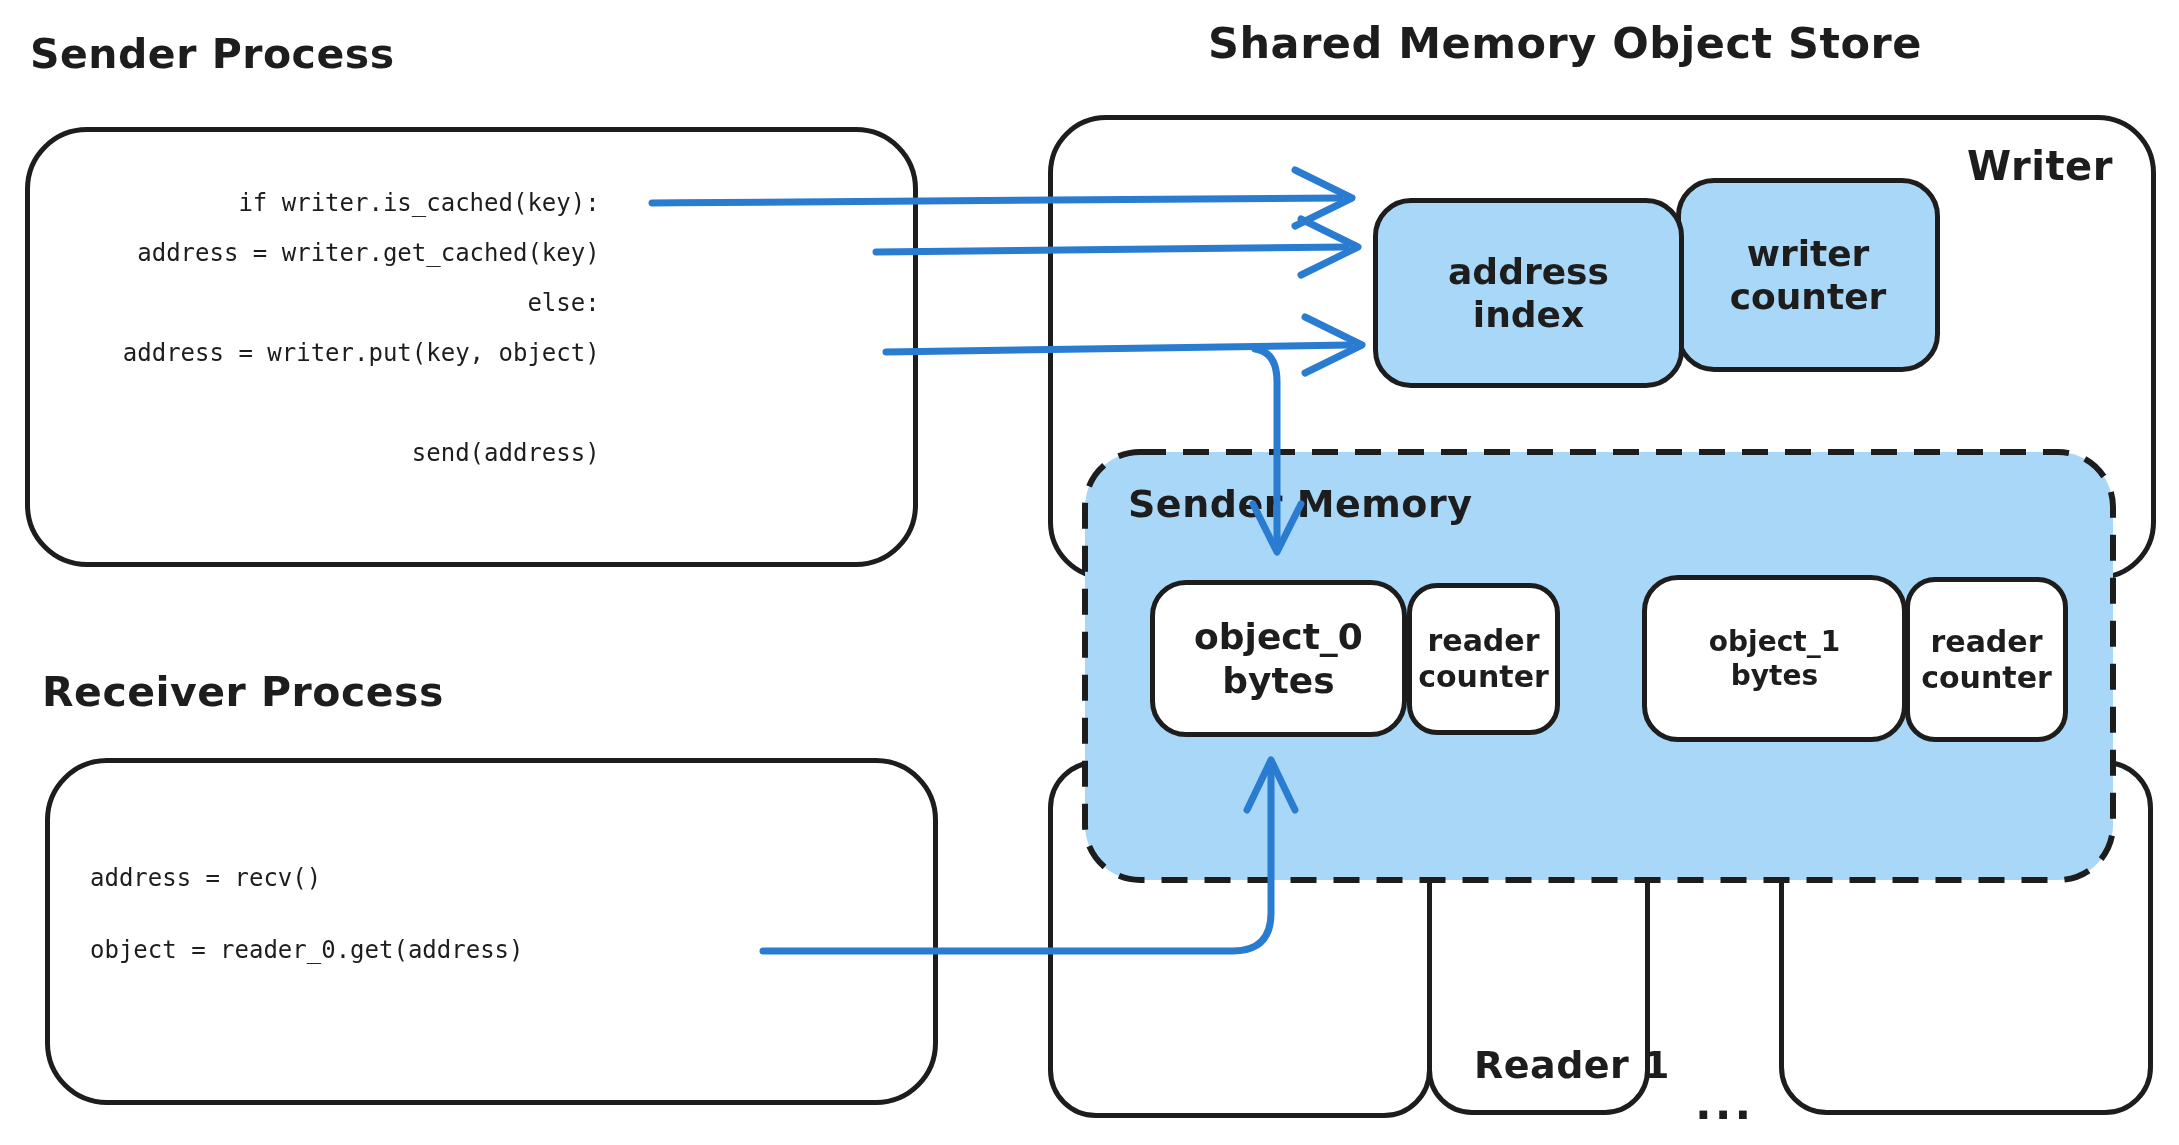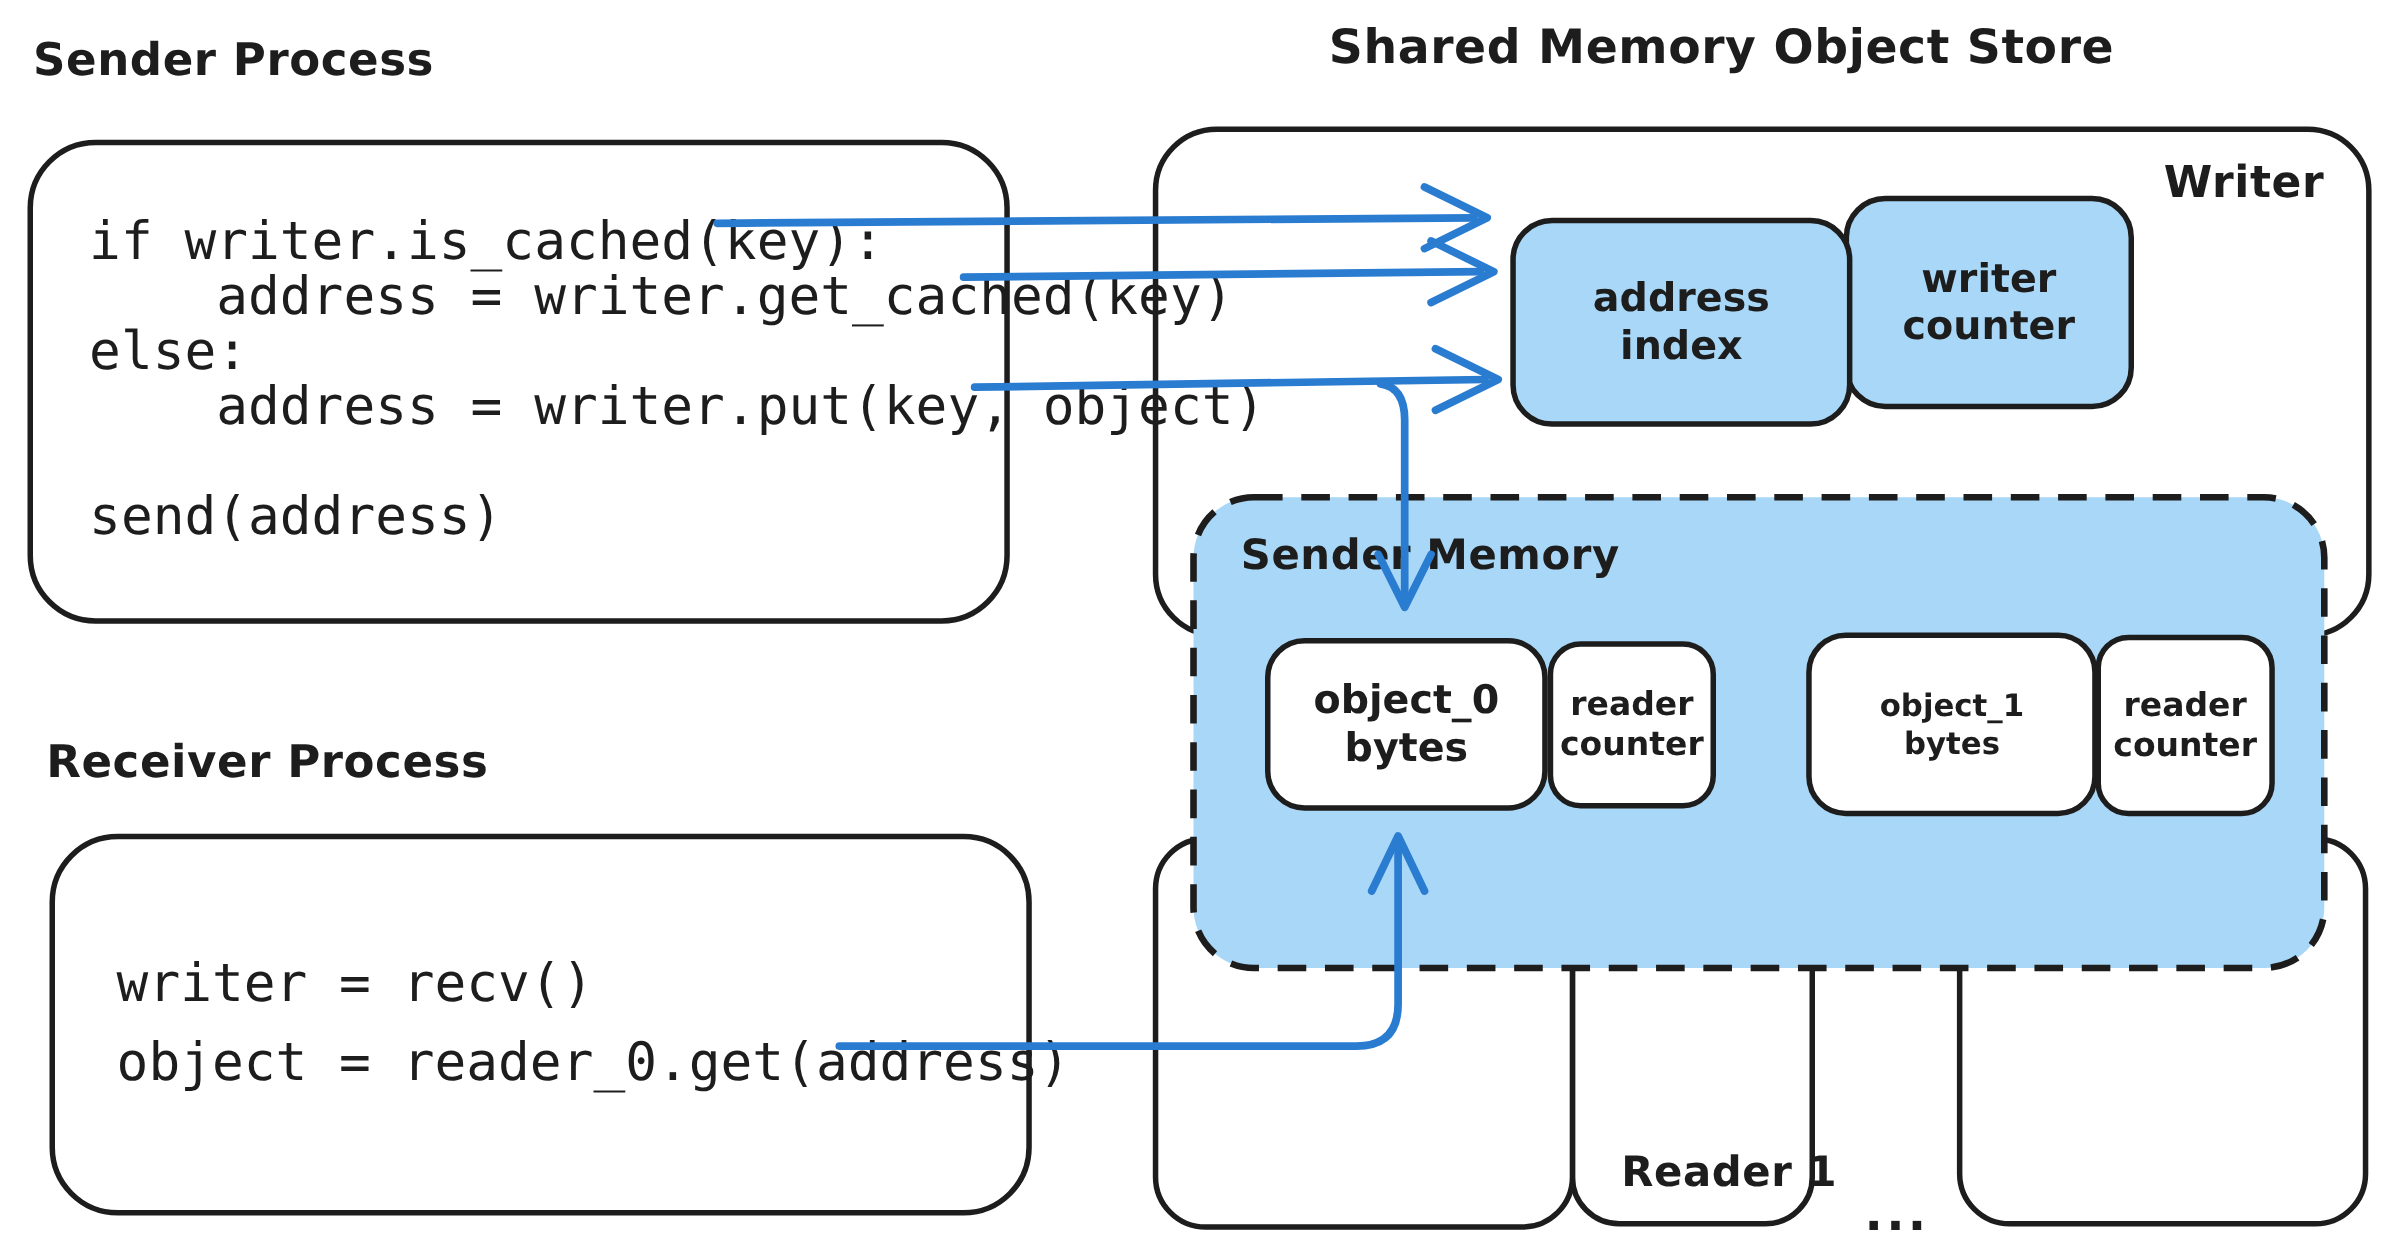--- a/index.html
+++ b/index.html
@@ -17,21 +17,21 @@
     box-sizing:border-box;
   }
   .bluefill{background:var(--fill-blue);}
   .z1{z-index:1}.z2{z-index:2}.z3{z-index:3}.z4{z-index:4}
   .handlabel{
     position:absolute;font-weight:600;color:var(--ink);
     font-family:"DejaVu Sans", sans-serif;letter-spacing:0.5px;white-space:nowrap;
   }
   .code{
     position:absolute;font-family:"DejaVu Sans Mono", monospace;
-    font-size:48px;line-height:50px;color:var(--ink);white-space:pre;margin:16px;
+    font-size:24px;line-height:50px;color:var(--ink);white-space:pre;margin:0;text-align:right;
   }
   .cellbox{
     position:absolute;border:5px solid var(--ink);box-sizing:border-box;
     display:flex;flex-direction:column;align-items:center;justify-content:center;
     text-align:center;font-weight:600;color:var(--ink);
   }
   .cellbox span{display:block;line-height:1.2;}
   svg{position:absolute;left:0;top:0;overflow:visible;}
   .arrow{stroke:var(--arrow-blue);stroke-width:7;fill:none;stroke-linecap:round;stroke-linejoin:round;}
   .dashrect{stroke:var(--ink);stroke-width:6;fill:var(--fill-blue);stroke-dasharray:26 17;}
@@ -65,21 +65,21 @@
 
   <div class="handlabel z3" style="left:1128px;top:482px;font-size:38px;">Sender Memory</div>
 
   <pre class="code z3" style="left:65px;top:178px;">if writer.is_cached(key):
     address = writer.get_cached(key)
 else:
     address = writer.put(key, object)
 
 send(address)</pre>
 
-  <div class="code z3" style="left:90px;top:853px;">writer = recv()</div>
+  <div class="code z3" style="left:90px;top:853px;">address = recv()</div>
   <div class="code z3" style="left:90px;top:925px;">object = reader_0.get(address)</div>
 
   <div class="cellbox bluefill z3" style="left:1676px;top:178px;width:264px;height:194px;border-radius:38px;font-size:36px;">
     <span>writer</span>
     <span>counter</span>
   </div>
 
   <div class="cellbox bluefill z3" style="left:1373px;top:182px;width:311px;height:190px;border-radius:38px;font-size:36px;margin-top:16px;">
     <span>address</span>
     <span>index</span>

